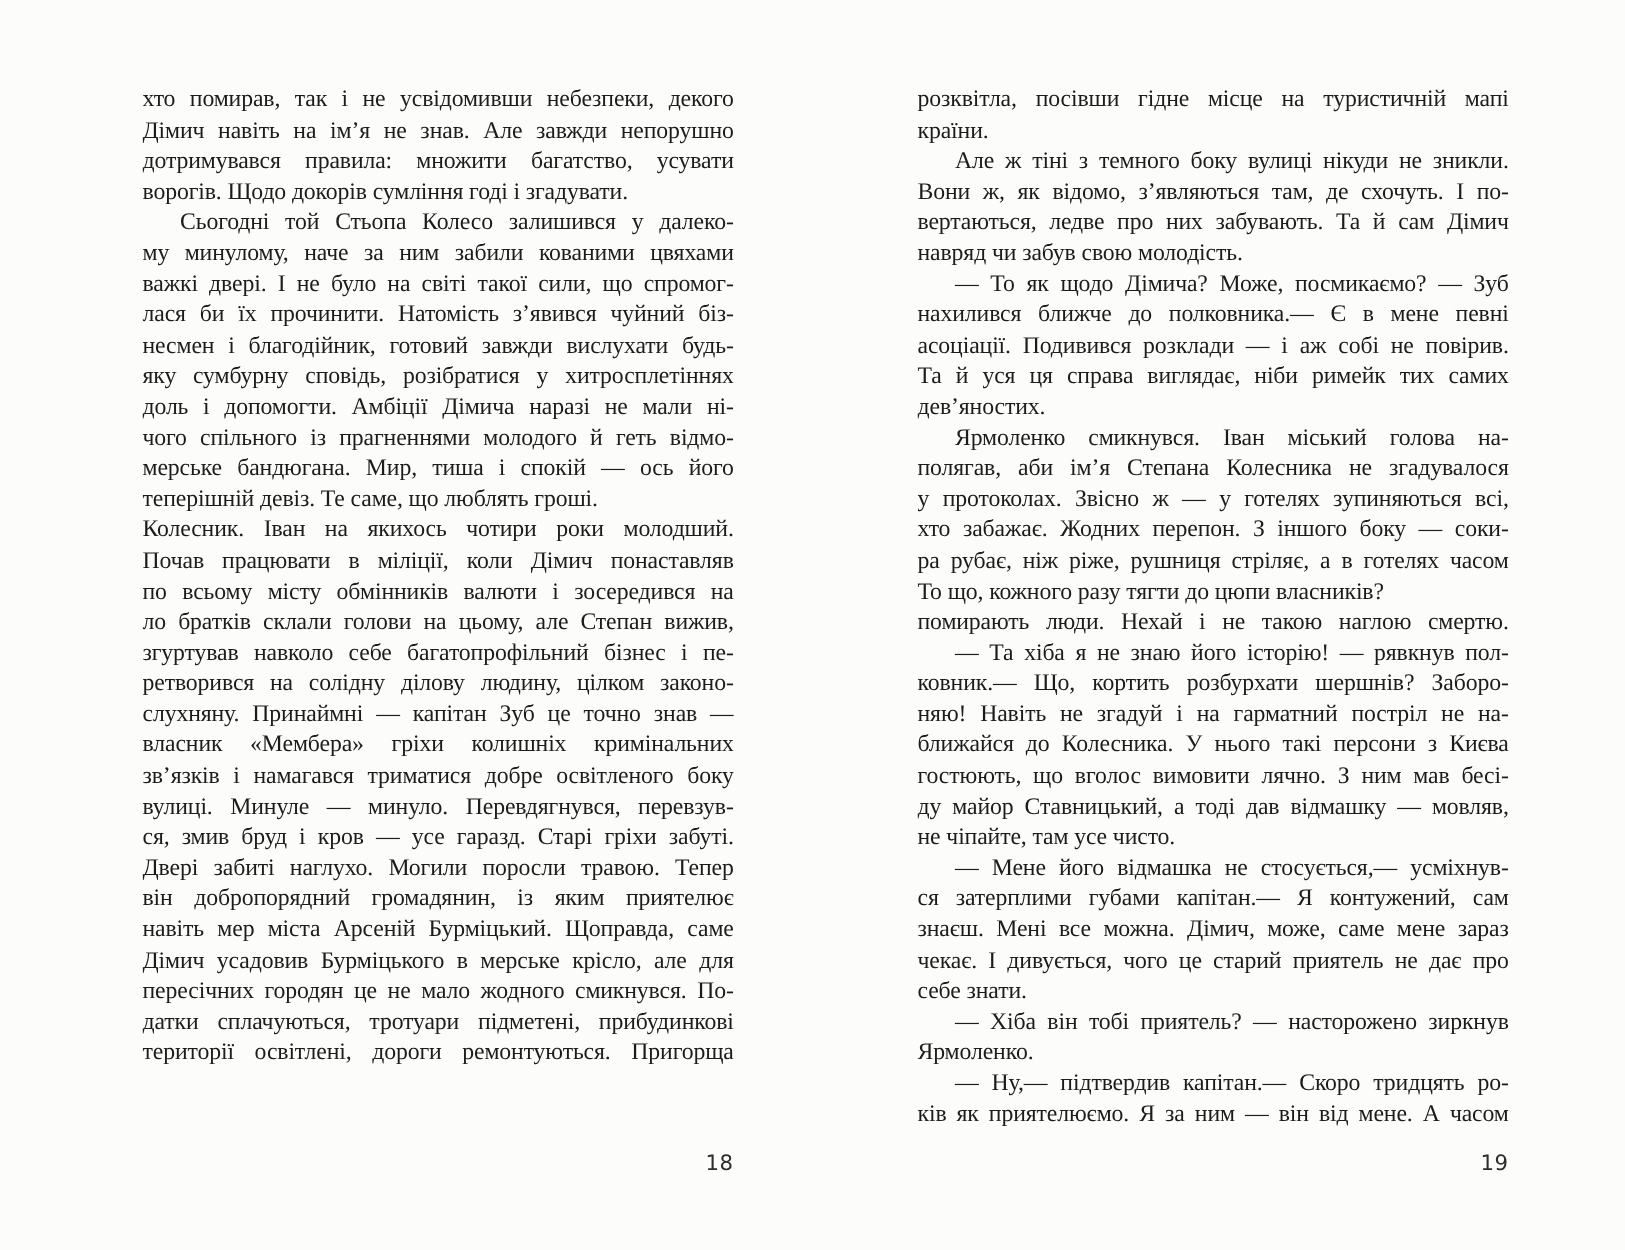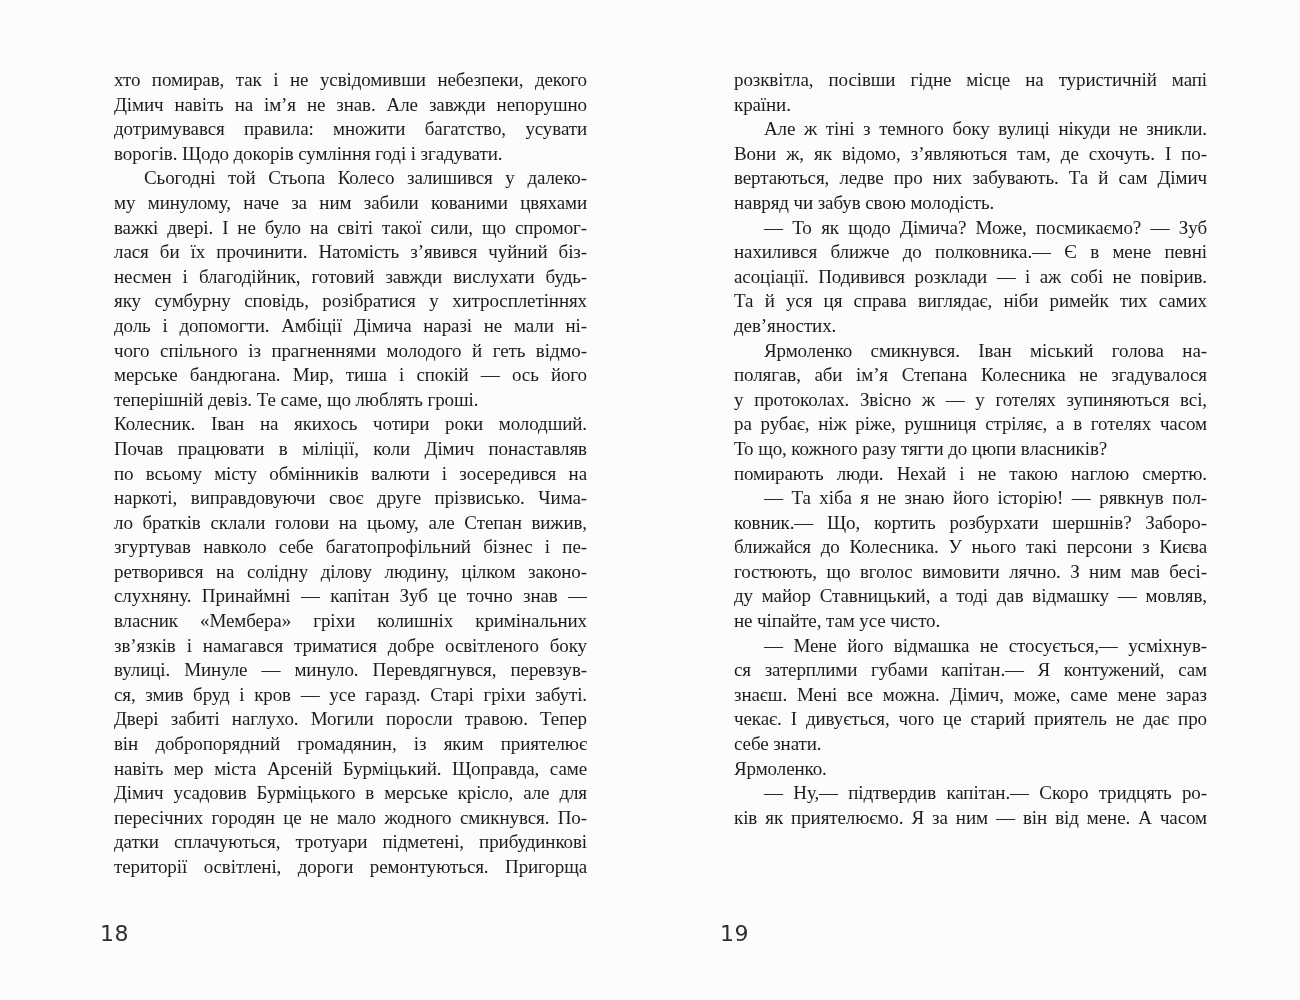--- a/index.html
+++ b/index.html
@@ -49,23 +49,23 @@
     text-indent: 30px;
   }
   .line.para-end {
     text-align-last: left;
   }
   .pagenum {
     position: absolute;
     top: 921px;
     left: 0;
     width: 100%;
-    text-align: left;
+    text-align: right;
     font-family: "DejaVu Sans", sans-serif;
-    font-size: 22px;
+    font-size: 17px;
     letter-spacing: 0.5px;
     color: #2d2d2d;
   }
 </style>
 </head>
 <body>
 
 <div class="spread">
 
   <div class="page page-left">
@@ -80,21 +80,20 @@
         <div class="line">лася би їх прочинити. Натомість з’явився чуйний біз-</div>
         <div class="line">несмен і благодійник, готовий завжди вислухати будь-</div>
         <div class="line">яку сумбурну сповідь, розібратися у хитросплетіннях</div>
         <div class="line">доль і допомогти. Амбіції Дімича наразі не мали ні-</div>
         <div class="line">чого спільного із прагненнями молодого й геть відмо-</div>
         <div class="line">мерське бандюгана. Мир, тиша і спокій — ось його</div>
         <div class="line para-end">теперішній девіз. Те саме, що люблять гроші.</div>
         <div class="line">Колесник. Іван на якихось чотири роки молодший.</div>
         <div class="line">Почав працювати в міліції, коли Дімич понаставляв</div>
         <div class="line">по всьому місту обмінників валюти і зосередився на</div>
-        <div class="line">наркоті, виправдовуючи своє друге прізвисько. Чима-</div>
         <div class="line">ло братків склали голови на цьому, але Степан вижив,</div>
         <div class="line">згуртував навколо себе багатопрофільний бізнес і пе-</div>
         <div class="line">ретворився на солідну ділову людину, цілком законо-</div>
         <div class="line">слухняну. Принаймні — капітан Зуб це точно знав —</div>
         <div class="line">власник «Мембера» гріхи колишніх кримінальних</div>
         <div class="line">зв’язків і намагався триматися добре освітленого боку</div>
         <div class="line">вулиці. Минуле — минуло. Перевдягнувся, перевзув-</div>
         <div class="line">ся, змив бруд і кров — усе гаразд. Старі гріхи забуті.</div>
         <div class="line">Двері забиті наглухо. Могили поросли травою. Тепер</div>
         <div class="line">він добропорядний громадянин, із яким приятелює</div>
@@ -116,34 +115,37 @@
         <div class="line">вертаються, ледве про них забувають. Та й сам Дімич</div>
         <div class="line para-end">навряд чи забув свою молодість.</div>
         <div class="line indent">— То як щодо Дімича? Може, посмикаємо? — Зуб</div>
         <div class="line">нахилився ближче до полковника.— Є в мене певні</div>
         <div class="line">асоціації. Подивився розклади — і аж собі не повірив.</div>
         <div class="line">Та й уся ця справа виглядає, ніби римейк тих самих</div>
         <div class="line para-end">дев’яностих.</div>
         <div class="line indent">Ярмоленко смикнувся. Іван міський голова на-</div>
         <div class="line">полягав, аби ім’я Степана Колесника не згадувалося</div>
         <div class="line">у протоколах. Звісно ж — у готелях зупиняються всі,</div>
+        <div class="line">хто забажає. Жодних перепон. З іншого боку — соки-</div>
         <div class="line">ра рубає, ніж ріже, рушниця стріляє, а в готелях часом</div>
         <div class="line para-end">То що, кожного разу тягти до цюпи власників?</div>
         <div class="line">помирають люди. Нехай і не такою наглою смертю.</div>
         <div class="line indent">— Та хіба я не знаю його історію! — рявкнув пол-</div>
         <div class="line">ковник.— Що, кортить розбурхати шершнів? Заборо-</div>
+        <div class="line">няю! Навіть не згадуй і на гарматний постріл не на-</div>
         <div class="line">ближайся до Колесника. У нього такі персони з Києва</div>
         <div class="line">гостюють, що вголос вимовити лячно. З ним мав бесі-</div>
         <div class="line">ду майор Ставницький, а тоді дав відмашку — мовляв,</div>
         <div class="line para-end">не чіпайте, там усе чисто.</div>
         <div class="line indent">— Мене його відмашка не стосується,— усміхнув-</div>
         <div class="line">ся затерплими губами капітан.— Я контужений, сам</div>
         <div class="line">знаєш. Мені все можна. Дімич, може, саме мене зараз</div>
         <div class="line">чекає. І дивується, чого це старий приятель не дає про</div>
         <div class="line para-end">себе знати.</div>
+        <div class="line indent">— Хіба він тобі приятель? — насторожено зиркнув</div>
         <div class="line para-end">Ярмоленко.</div>
         <div class="line indent">— Ну,— підтвердив капітан.— Скоро тридцять ро-</div>
         <div class="line">ків як приятелюємо. Я за ним — він від мене. А часом</div>
       </div>
     <div class="pagenum">19</div>
   </div>
 
 </div>
 
 </body></html>

